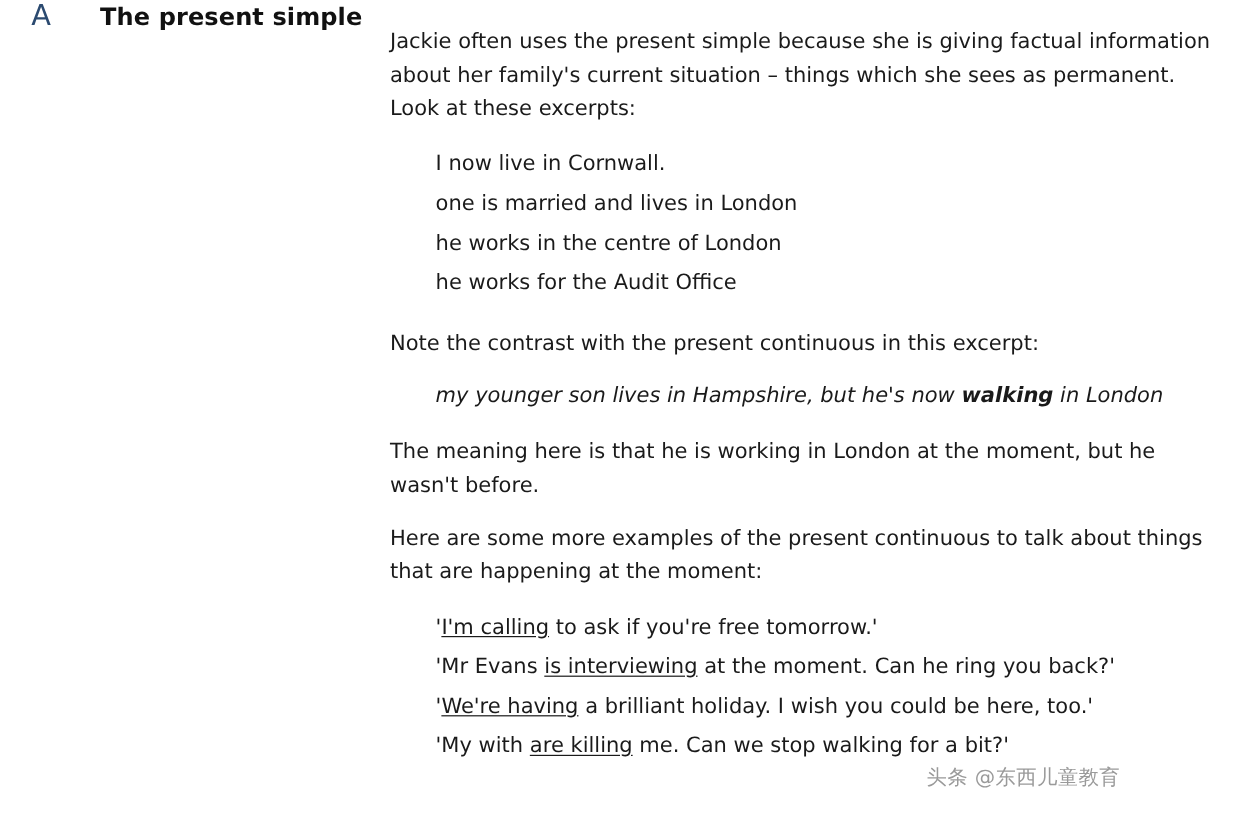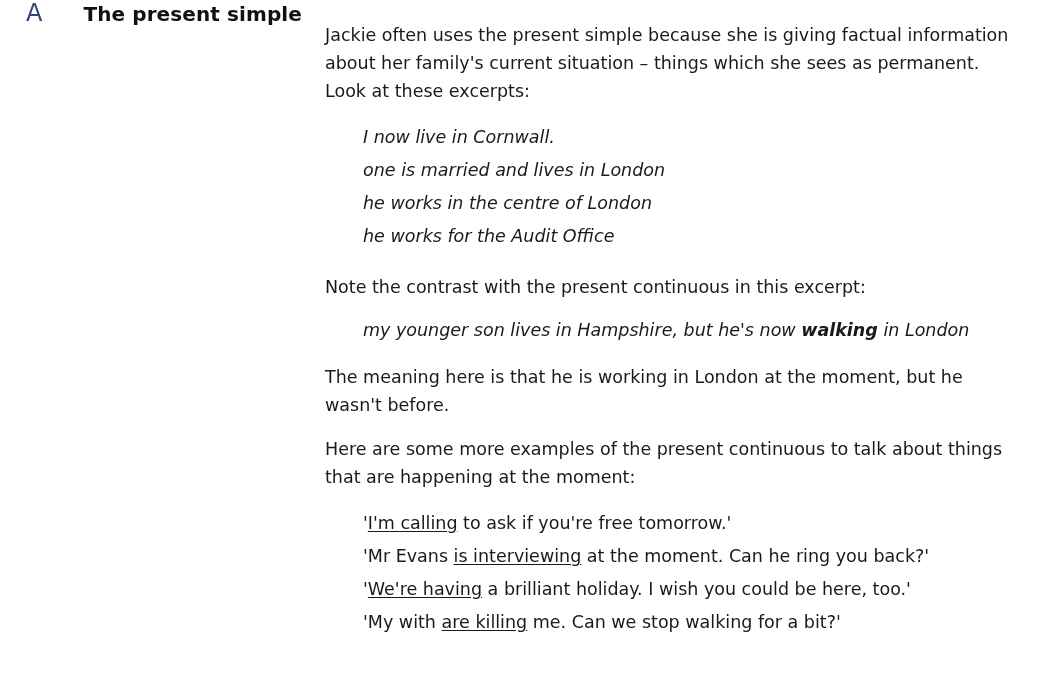--- a/index.html
+++ b/index.html
@@ -60,21 +60,20 @@
     color: #1a1a1a;
   }
   p.para.tight {
     margin-bottom: 14px;
   }
   .excerpts {
     margin: 0 0 20px 0;
     padding-left: 38px;
   }
   .excerpts .line {
-    font-style: italic;
     font-size: 17.5px;
     line-height: 33px;
     color: #1a1a1a;
     white-space: nowrap;
   }
   .examples {
     margin: 0;
     padding-left: 38px;
   }
   .examples .line {
@@ -151,14 +150,17 @@
 
     <div class="examples">
       <div class="line"><span>'</span><u>I'm calling</u><span> to ask if you're free tomorrow.'</span></div>
       <div class="line"><span>'Mr Evans </span><u>is interviewing</u><span> at the moment. Can he ring you back?'</span></div>
       <div class="line"><span>'</span><u>We're having</u><span> a brilliant holiday. I wish you could be here, too.'</span></div>
       <div class="line"><span>'My with </span><u>are killing</u><span> me. Can we stop walking for a bit?'</span></div>
     </div>
 
   </div>
 
+  <div class="watermark">
+    <span class="wm-handle">头条 @东西儿童教育</span>
+  </div>
 
 </div>
 
 </body></html>

